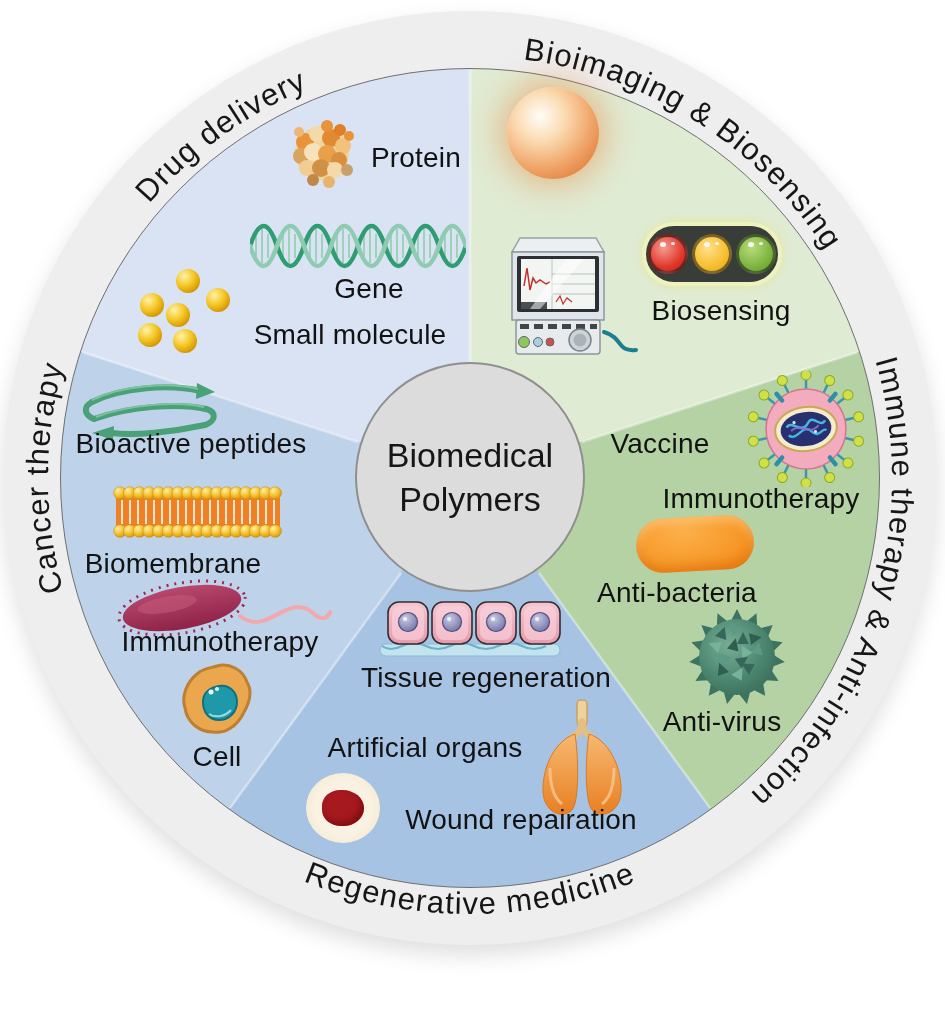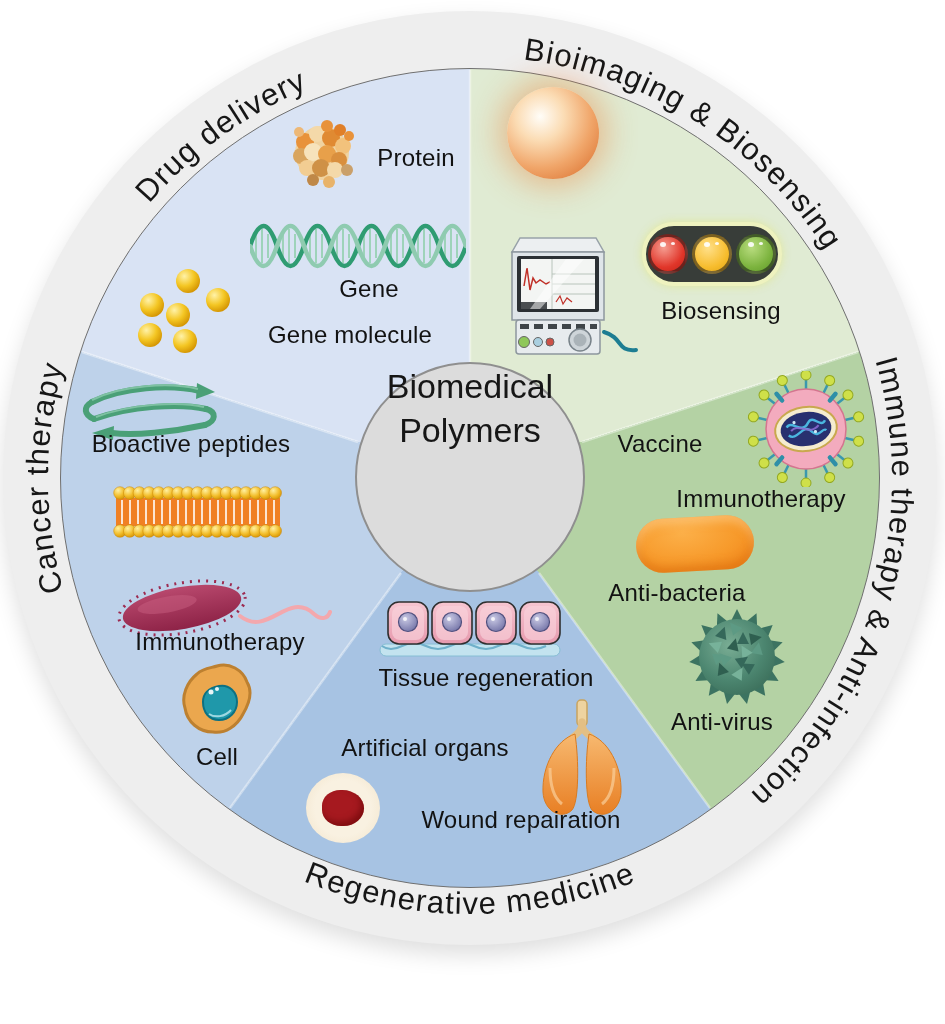--- a/index.html
+++ b/index.html
@@ -11,23 +11,23 @@
   .sector-disc{left:60px;top:68px;width:820px;height:820px;border-radius:50%;
                box-sizing:border-box;border:1.5px solid #6f6f6f;
                background:conic-gradient(from 0deg,
                  #e0ebd3 0deg 72deg,
                  #b4d2a4 72deg 144deg,
                  #a7c3e3 144deg 216deg,
                  #bed2ea 216deg 288deg,
                  #d9e3f4 288deg 360deg);}
   .center-circle{left:355px;top:362px;width:230px;height:230px;border-radius:50%;
                  background:#dcdcdc;box-sizing:border-box;border:2px solid #8f8f8f;
-                 display:flex;align-items:flex-start;justify-content:center;text-align:center;}
+                 display:flex;align-items:center;justify-content:center;text-align:center;}
   .center-circle .t{width:185px;font-size:34px;line-height:1.3;color:#161616;}
-  .lbl{position:absolute;transform:translate(-50%,-50%);font-size:24px;white-space:nowrap;
+  .lbl{position:absolute;transform:translate(-50%,-50%);font-size:28px;white-space:nowrap;
        color:#121212;letter-spacing:.2px;}
   .overlay{position:absolute;left:0;top:0;pointer-events:none;}
   .arc-text{font-size:31px;fill:#161616;letter-spacing:1.2px;}
   .icon{position:absolute;}
   
   .sphere{width:92px;height:92px;border-radius:50%;
           background:radial-gradient(circle at 36% 32%, #fffdf8 0%, #fbdcb4 28%, #f0a569 60%, #e07e3e 85%, #d87536 100%);
           box-shadow:0 0 30px 8px rgba(235,130,60,.45);}
   
   .tlight{width:140px;height:64px;border-radius:32px;background:#383d39;
@@ -149,21 +149,21 @@
         </radialGradient>
       </defs>
       <circle cx="52" cy="15" r="12" fill="url(#goldS)"></circle>
         <circle cx="16" cy="39" r="12" fill="url(#goldS)"></circle>
       <circle cx="42" cy="49" r="12" fill="url(#goldS)"></circle>
         <circle cx="82" cy="34" r="12" fill="url(#goldS)"></circle>
       <circle cx="14" cy="69" r="12" fill="url(#goldS)"></circle>
         <circle cx="49" cy="75" r="12" fill="url(#goldS)"></circle>
     </svg>
   </div>
-  <div class="lbl" style="left:350px;top:335px">Gene molecule</div>
+  <div class="lbl" style="left:350px;top:335px">Small molecule</div>
 
   <div class="icon sphere" style="left:507px;top:87px"></div>
 
   <div class="icon tlight" style="left:642px;top:222px">
     <div class="lamp lamp-red">
         <span class="hl"></span>
       </div>
     <div class="lamp lamp-yellow">
         <span class="hl"></span>
       </div>
@@ -434,20 +434,21 @@
           <circle cx="111" cy="49" r="6.3"></circle>
           <circle cx="120.7" cy="49" r="6.3"></circle>
         <circle cx="130.4" cy="49" r="6.3"></circle>
           <circle cx="140.1" cy="49" r="6.3"></circle>
           <circle cx="149.8" cy="49" r="6.3"></circle>
           <circle cx="159.5" cy="49" r="6.3"></circle>
         <circle cx="169.2" cy="49" r="6.3"></circle>
       </g>
     </svg>
   </div>
+  <div class="lbl" style="left:173px;top:564px">Biomembrane</div>
 
   <div class="icon" style="left:82px;top:572px">
     <svg width="250" height="80" viewBox="0 0 250 80">
       <defs>
         <linearGradient id="marG" x1="0" y1="0" x2="0" y2="1">
           <stop offset="0%" stop-color="#b8486d"></stop>
             <stop offset="100%" stop-color="#8e2347"></stop>
         </linearGradient>
       </defs>
       <path d="M158,44 C186,66 206,18 232,42 C240,49 246,46 248,40" fill="none" stroke="#f3a8ad" stroke-width="4" stroke-linecap="round"></path>

